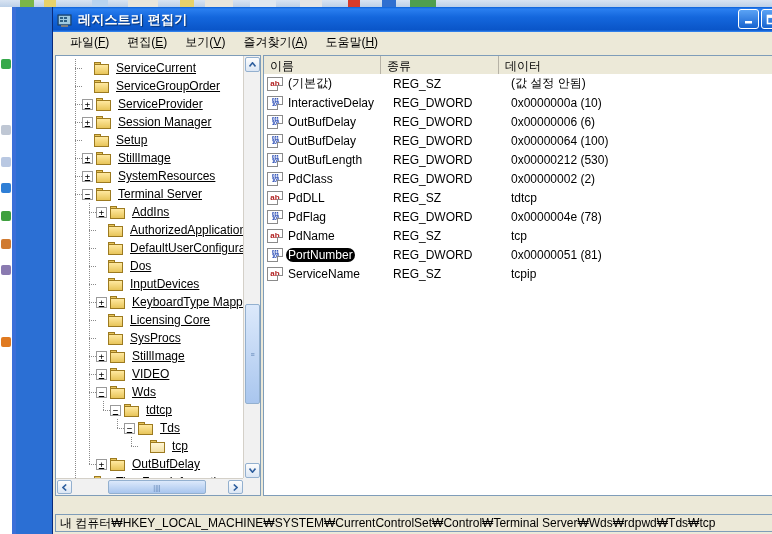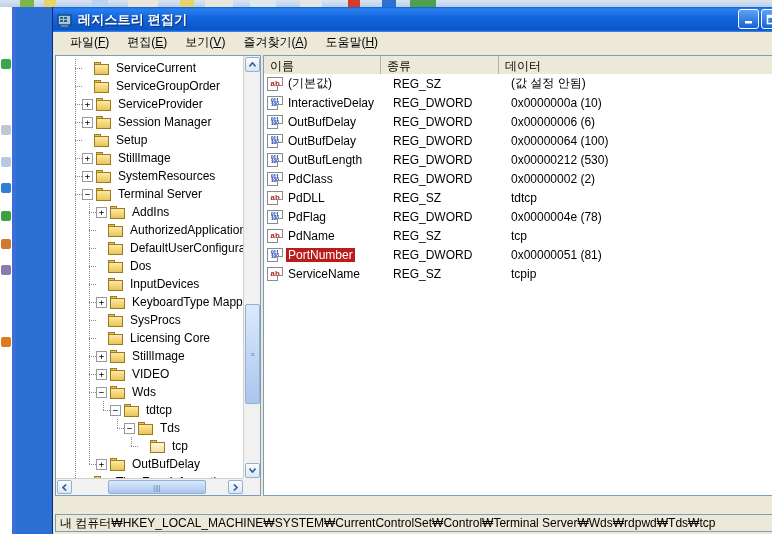--- a/index.html
+++ b/index.html
@@ -54,21 +54,21 @@
 
   
   #client{position:absolute;left:0;top:46px;width:756px;height:459px;
     background:#ece9d8;box-sizing:border-box;padding:2px 2px 0 2px;}
 
   #panes{position:relative;width:752px;height:441px;}
 
   
   #tree-pane{position:absolute;left:0;top:0;width:206px;height:441px;
     background:#fff;border:1px solid #7f9db9;box-sizing:border-box;overflow:hidden;}
-  #tree-scroll-area{position:absolute;left:0;top:0;width:188px;height:423px;overflow:hidden;}
+  #tree-scroll-area{position:absolute;left:0;top:0;width:188px;height:423px;overflow:hidden;text-decoration:underline;}
   #tree-inner{position:relative;padding:3px 0 0 0;}
   .tnode{height:18px;display:flex;align-items:center;white-space:nowrap;font-size:12px;color:#000;}
   .tbox{width:9px;height:9px;border:1px solid #9a9a9a;background:#fff;
     display:inline-flex;align-items:center;justify-content:center;
     font-size:9px;line-height:7px;font-family:"DejaVu Sans Mono",monospace;color:#000;
     margin-right:3px;flex:none;position:relative;}
   .tbox-spacer{width:12px;flex:none;}
   .folder{width:16px;height:13px;margin-right:4px;flex:none;position:relative;}
   .folder .fb{position:absolute;left:0;top:2px;width:15px;height:11px;
     background:linear-gradient(to bottom,#ffe9a0,#e8c55a);border:1px solid #9c7a20;box-sizing:border-box;}
@@ -100,29 +100,29 @@
     background:#fff;border:1px solid #7f9db9;box-sizing:border-box;overflow:hidden;}
   #list-header{display:flex;height:18px;background:#ece9d8;
     border-bottom:1px solid #d4d0c8;box-sizing:border-box;}
   .lhcell{font-size:12px;color:#000;padding:2px 0 0 6px;box-sizing:border-box;
     border-right:1px solid #b6b2a6;height:18px;background:#ece9d8;}
   #list-rows{position:relative;}
   .lrow{height:19px;display:flex;align-items:center;font-size:12px;color:#000;white-space:nowrap;}
   .licon{width:16px;height:14px;margin:0 3px 0 3px;flex:none;position:relative;
     border:1px solid #8a8a8a;background:#fff;box-sizing:border-box;
     display:flex;align-items:center;justify-content:center;
-    font-family:Liberation Mono, monospace;font-weight:bold;}
+    font-family:Liberation Sans, sans-serif;font-weight:bold;}
   .licon.sz{color:#b02020;font-size:8px;}
   .licon.dw{color:#1a3fb0;font-size:6px;line-height:5px;letter-spacing:-.5px;}
   .licon .dogear{position:absolute;right:-1px;bottom:-1px;width:5px;height:5px;
     background:#fff;border-left:1px solid #8a8a8a;border-top:1px solid #8a8a8a;
     transform:rotate(0deg);}
   .lname{width:105px;overflow:hidden;padding-right:2px;}
   .lname span{padding:0 2px;}
-  .lrow.selected .lname span{background:#b91c1c;color:#fff;}
+  .lrow.selected .lname span{background:#000000;color:#fff;border-radius:7px;}
   .ltype{width:118px;overflow:hidden;}
   .ldata{flex:1;overflow:hidden;}
 
   
   #status-bar{position:absolute;left:0;bottom:0;width:756px;height:22px;
     background:#ece9d8;box-sizing:border-box;padding:2px;}
   #status-inner{height:18px;border:1px solid #7f9db9;background:#ece9d8;
     box-sizing:border-box;display:flex;align-items:center;padding-left:4px;
     font-size:12px;color:#000;white-space:nowrap;overflow:hidden;}
 </style>
@@ -317,29 +317,29 @@
                   <span class="fb"></span>
                 </span>
                 <span class="tlabel">KeyboardType Mappi</span>
               </div>
               <div class="tnode" style="padding-left: 40px;">
                 <span class="tbox-spacer"></span>
                 <span class="folder">
                   <span class="ft"></span>
                   <span class="fb"></span>
                 </span>
+                <span class="tlabel">Licensing Core</span>
+              </div>
+              <div class="tnode" style="padding-left: 40px;">
+                <span class="tbox-spacer"></span>
+                <span class="folder">
+                  <span class="ft"></span>
+                  <span class="fb"></span>
+                </span>
                 <span class="tlabel">SysProcs</span>
-              </div>
-              <div class="tnode" style="padding-left: 40px;">
-                <span class="tbox-spacer"></span>
-                <span class="folder">
-                  <span class="ft"></span>
-                  <span class="fb"></span>
-                </span>
-                <span class="tlabel">Licensing Core</span>
               </div>
               <div class="tnode" style="padding-left: 40px;">
                 <span class="tbox">+</span>
                 <span class="folder">
                   <span class="ft"></span>
                   <span class="fb"></span>
                 </span>
                 <span class="tlabel">StillImage</span>
               </div>
               <div class="tnode" style="padding-left: 40px;">

